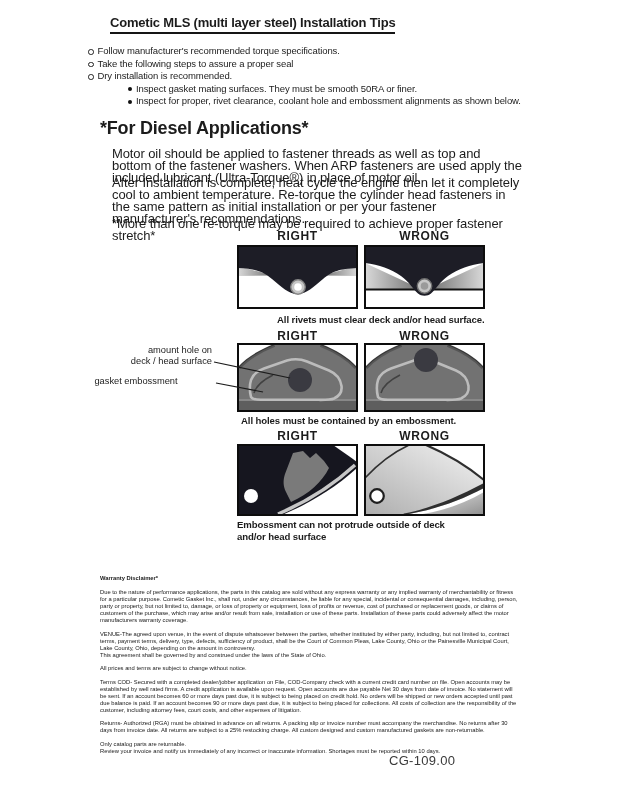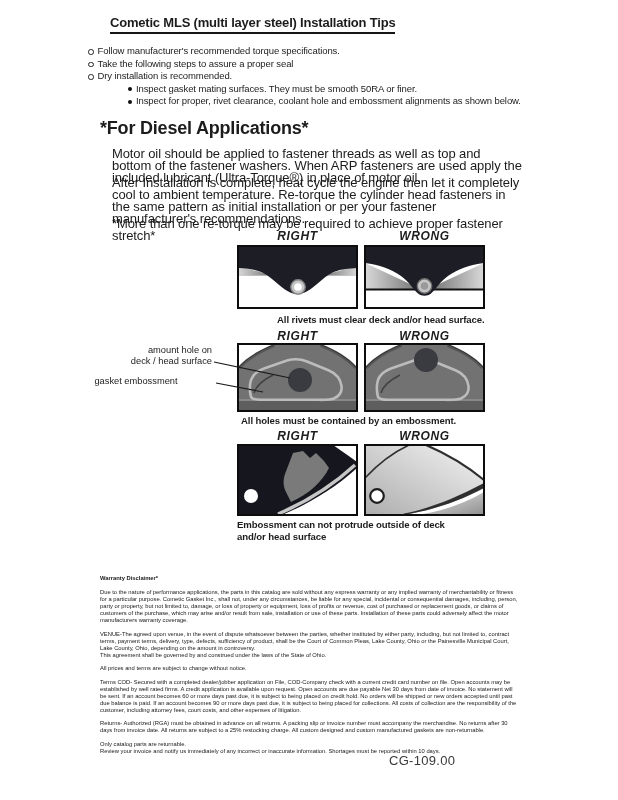--- a/index.html
+++ b/index.html
@@ -13,21 +13,21 @@
   .b-row{display:flex;align-items:flex-start;}
   .b-row.sub{margin-left:40px;}
   .o-bullet{width:3.5px;height:3.5px;border:1px solid #222;border-radius:50%;margin:4px 4px 0 0;flex:none;}
   .dot-bullet{width:4px;height:4px;background:#111;border-radius:50%;margin:4.5px 4px 0 0;flex:none;}
 
   .h2{position:absolute;left:100px;top:118px;margin:0;font-size:18px;font-weight:bold;letter-spacing:-0.2px;}
   .body-p{position:absolute;left:100px;width:410px;margin:12px;font-size:13px;line-height:12px;letter-spacing:-0.1px;}
   .p1{top:136px;} .p2{top:165px;} .note{top:206px;}
 
   .dg-labels{position:absolute;left:237px;width:248px;display:flex;gap:6px;font-size:12px;
-             font-weight:bold;letter-spacing:0.6px;font-style:italic;}
+             font-weight:bold;letter-spacing:0.6px;}
   .dg-labels span{width:121px;text-align:center;}
   .lab1{top:229px;} .lab2{top:329px;} .lab3{top:429px;}
 
   .dg-boxes{position:absolute;left:237px;display:flex;gap:6px;}
   .box1{top:245px;} .box2{top:343px;} .box3{top:444px;}
   .dg-boxes svg{display:block;}
 
   .caption{position:absolute;font-size:9.6px;font-weight:bold;letter-spacing:-0.1px;}
   .c1{left:237px;top:314px;margin-left:40px;}
   .c2{left:241px;top:415px;}

